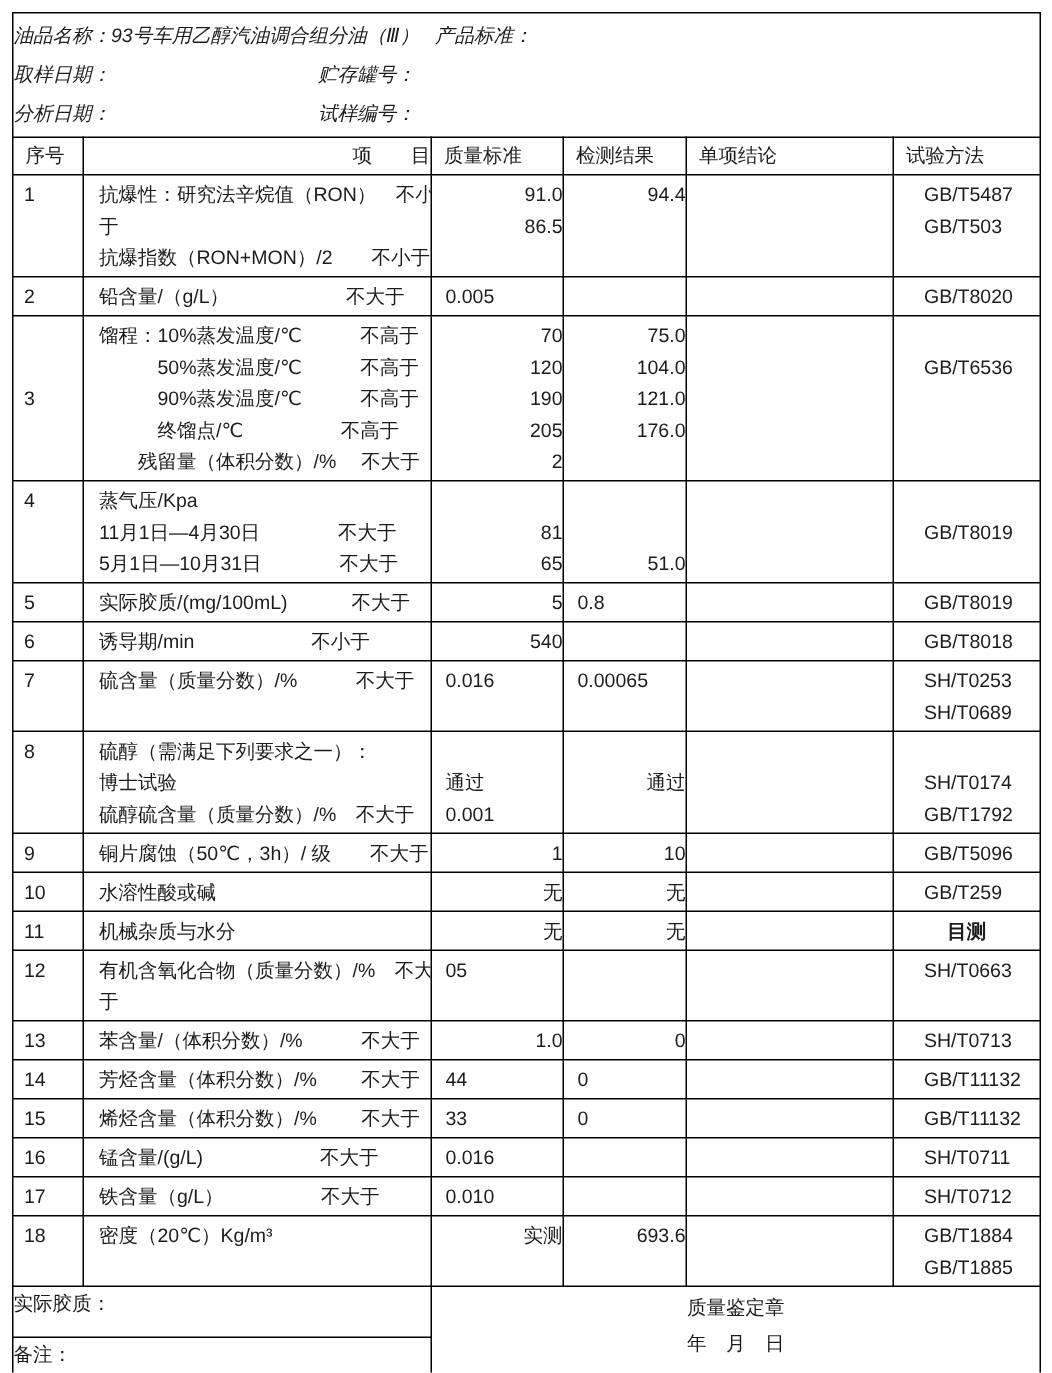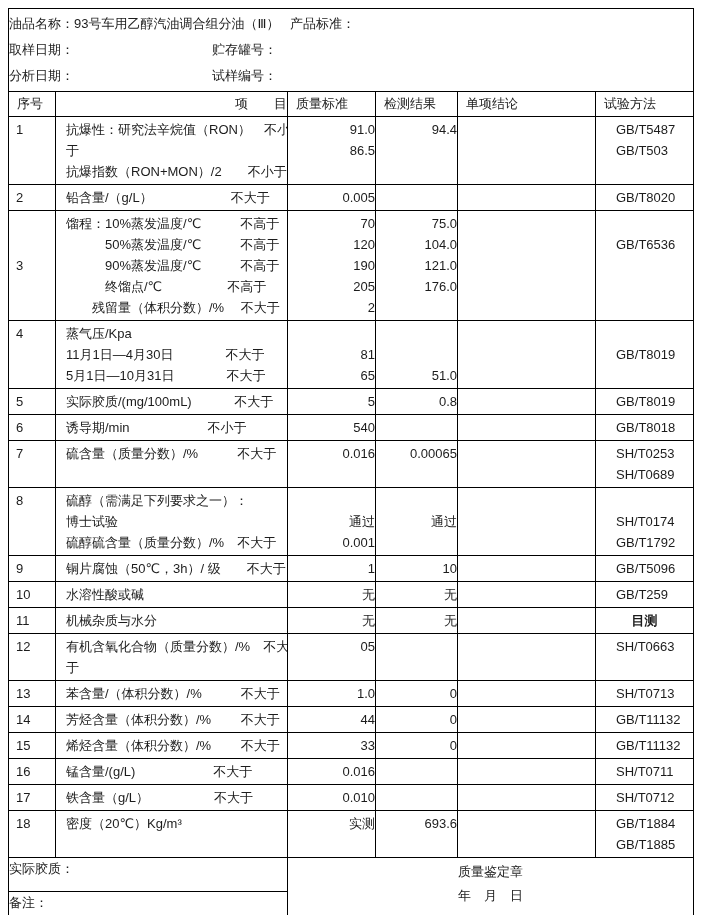--- a/index.html
+++ b/index.html
@@ -4,28 +4,28 @@
 <style>
   html,body{margin:0;padding:0;background:#fff;}
   body{width:701px;height:915px;overflow:hidden;
        font-family:"Liberation Sans","DejaVu Sans",sans-serif;color:#1c1c1c;}
   .sheet{padding:8px;}
   table.t{border-collapse:collapse;table-layout:fixed;width:685px;}
   table.t td{border:1px solid #000;vertical-align:top;padding:2px 0;font-size:13px;}
   .ln{height:21px;line-height:21px;white-space:pre;overflow:hidden;}
   .item .ln{padding-left:10px;}
   .seq .ln{padding-left:7px;}
-  .al .ln{padding-left:9px;text-align:right;}
+  .al .ln{padding-left:9px;text-align:left;}
   .ac .ln{text-align:right;padding-left:0;}
   .mth .ln{padding-left:8px;margin-left:12px;}
   .mthc .ln{text-align:center;padding-left:0;font-weight:bold;}
   .vm{vertical-align:middle !important;}
   
   td.info{padding:3px 6px;}
-  .iline{height:26px;line-height:26px;white-space:pre;}
+  .iline{height:26px;line-height:26px;white-space:pre;font-style:italic;}
   .ilbl{display:inline-block;white-space:pre;overflow:visible;}
   .w1{width:281px;}
   .w2{width:203px;}
   
   .hd .ln{height:20px;line-height:20px;}
   .hd-c .ln{text-align:right;}
   .hd-l .ln{padding-left:8px;}
   
   td.flabel{height:29px;padding:5px 6px;font-size:13px;}
   td.seal{text-align:center;vertical-align:middle;padding:0;}

